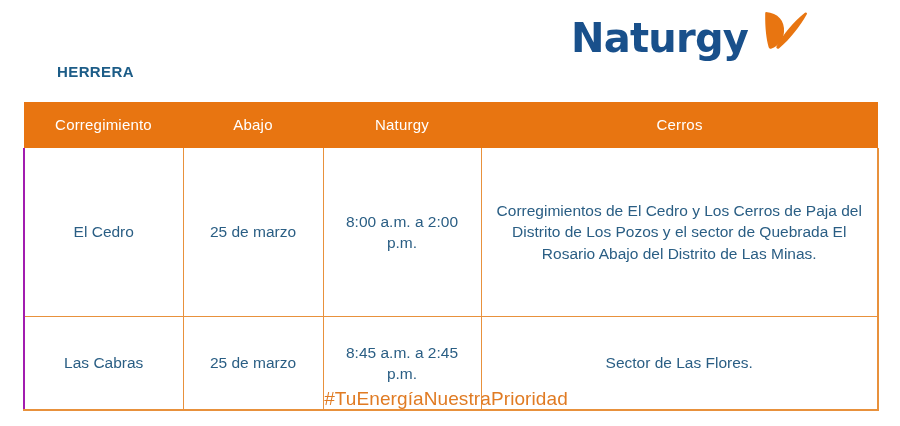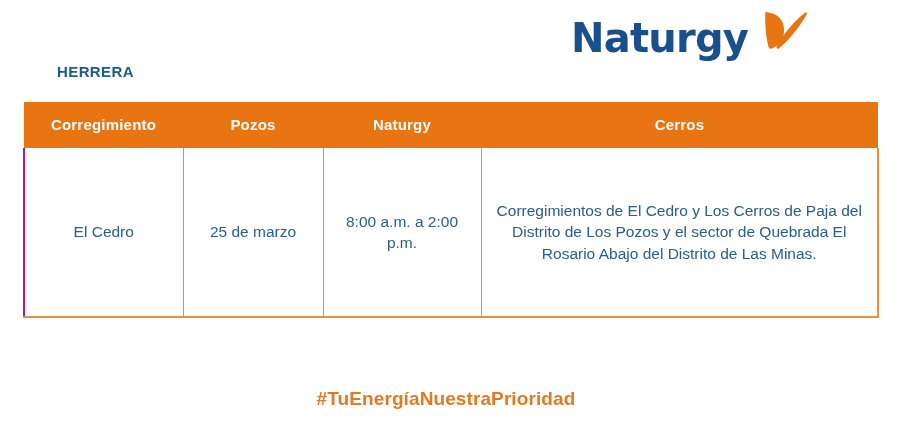--- a/index.html
+++ b/index.html
@@ -67,21 +67,21 @@
     left: 23px;
     top: 102px;
     width: 854px;
     border-collapse: collapse;
     table-layout: fixed;
   }
   #outage-table th {
     background: #E87511;
     color: #FFFFFF;
     font-size: 15px;
-    font-weight: bold;
+    font-weight: normal;
     letter-spacing: 0.2px;
     padding: 14px 4px 15px;
     border: none;
     text-align: center;
     vertical-align: middle;
   }
   #outage-table td {
     background: #FFFFFF;
     color: #2A5E84;
     font-size: 15.5px;
@@ -107,21 +107,21 @@
   tr[data-name="table-row"][data-row="1"] td { height: 72px; }
 
   
   #footer-hashtag {
     position: absolute;
     left: 0;
     top: 389px;
     width: 892px;
     text-align: center;
     font-size: 19px;
-    font-weight: bold;
+    font-weight: normal;
     color: #E07B23;
     letter-spacing: 0.1px;
     line-height: 1;
   }
 </style>
 </head>
 <body>
 
 <div id="header-area" data-name="page-header">
 
@@ -140,28 +140,34 @@
 <table id="outage-table" data-name="outage-schedule-table">
   <colgroup>
     <col class="col-corregimiento">
     <col class="col-fecha">
     <col class="col-horario">
     <col class="col-zonas">
   </colgroup>
   <thead>
     <tr data-name="table-header-row">
       <th data-name="column-header-corregimiento">Corregimiento</th>
-      <th data-name="column-header-fecha">Pozos</th>
+      <th data-name="column-header-fecha">Abajo</th>
       <th data-name="column-header-horario">Naturgy</th>
       <th data-name="column-header-zonas">Cerros</th>
     </tr>
   </thead>
   <tbody>
     <tr data-name="table-row" data-row="0">
       <td data-name="cell-corregimiento">El Cedro</td>
       <td data-name="cell-fecha">25 de marzo</td>
       <td data-name="cell-horario">8:00 a.m. a 2:00 p.m.</td>
       <td data-name="cell-zonas">Corregimientos de El Cedro y Los Cerros de Paja del Distrito de Los Pozos y el sector de Quebrada El Rosario Abajo del Distrito de Las Minas.</td>
     </tr>
+    <tr data-name="table-row" data-row="1">
+      <td data-name="cell-corregimiento">Las Cabras</td>
+      <td data-name="cell-fecha">25 de marzo</td>
+      <td data-name="cell-horario">8:45 a.m. a 2:45 p.m.</td>
+      <td data-name="cell-zonas">Sector de Las Flores.</td>
+    </tr>
   </tbody>
 </table>
 
 <div id="footer-hashtag" data-name="campaign-hashtag">#TuEnergíaNuestraPrioridad</div>
 
 </body></html>

